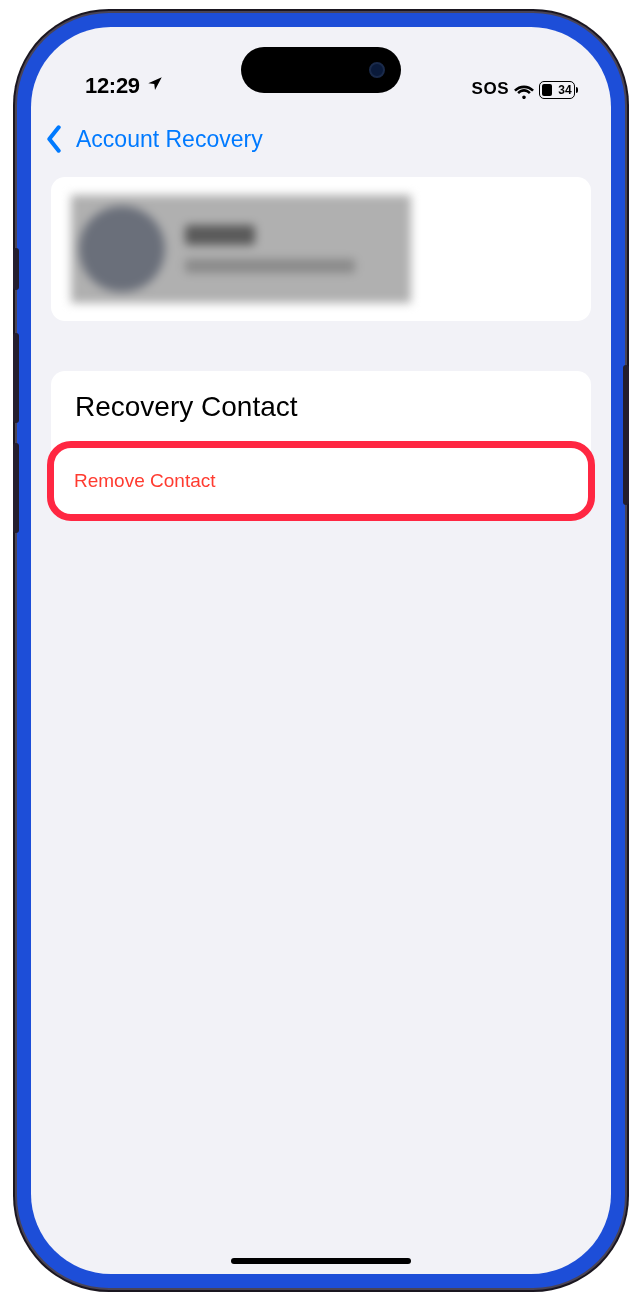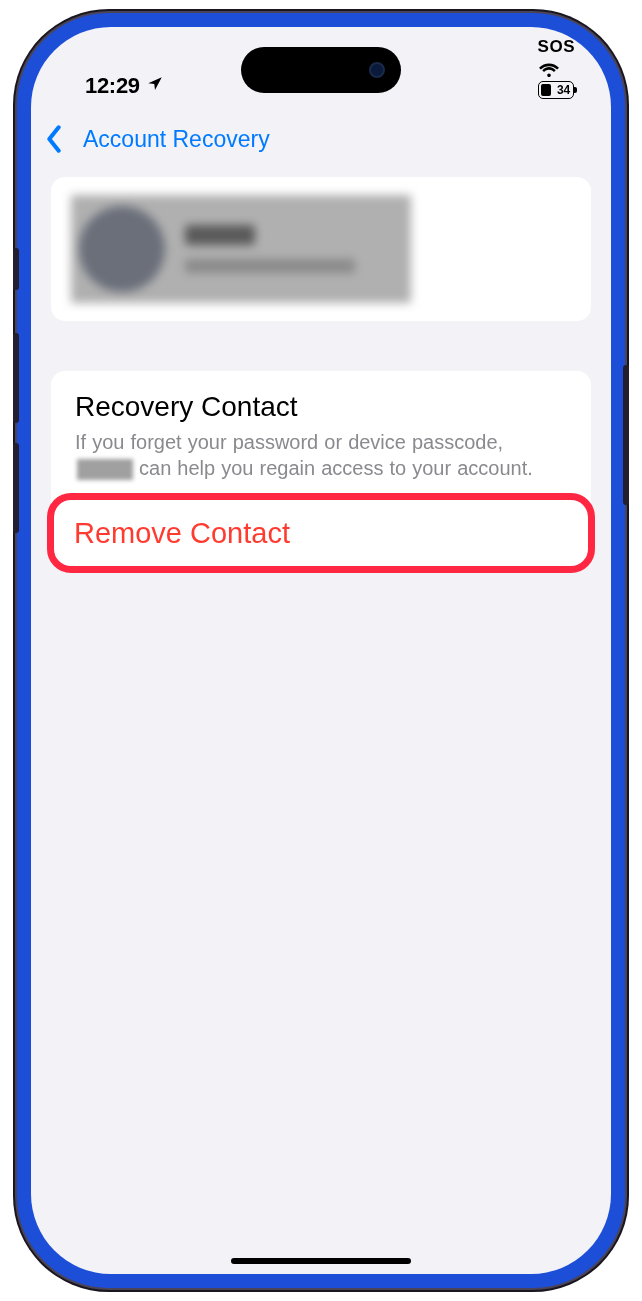--- a/index.html
+++ b/index.html
@@ -75,23 +75,22 @@
     .status-left {
       display: flex;
       align-items: center;
       gap: 6px;
       font-size: 22px;
       font-weight: 600;
       letter-spacing: -0.3px;
     }
     .status-right {
       display: flex;
-      align-items: flex-start;
+      align-items: flex-end;
       gap: 4px;
-      flex-direction: column;
     }
     .sos {
       font-size: 17px;
       font-weight: 700;
       letter-spacing: 0.5px;
     }
     .wifi-icon svg { display:block; }
     .battery {
       width: 36px;
       height: 18px;
@@ -135,21 +134,21 @@
       display: flex;
       align-items: center;
       padding: 0 14px 4px 14px;
     }
     .back-button {
       display: flex;
       align-items: center;
       color: #007aff;
       font-size: 23px;
       font-weight: 400;
-      gap: 20px;
+      gap: 13px;
     }
     .chevron-back {
       display: inline-flex;
     }
     .content {
       padding: 0 20px;
     }
     .card {
       background: #fff;
       border-radius: 14px;
@@ -233,21 +232,21 @@
       height: 80px;
       border: 7px solid #ff2742;
       border-radius: 24px;
       background: transparent;
       display: flex;
       align-items: center;
       padding-left: 20px;
       pointer-events: none;
     }
     .remove-btn-text {
-      font-size: 29px;
+      font-size: 19px;
       color: #ff3b30;
       pointer-events: auto;
       text-align: right;
     }
     .home-indicator {
       position: absolute;
       bottom: 10px;
       left: 50%;
       transform: translateX(-50%);
       width: 180px;
@@ -313,25 +312,20 @@
           <div class="redacted-lines">
             <div class="redacted-line1"></div>
             <div class="redacted-line2"></div>
           </div>
         </div>
       </div>
 
       <div class="info-section">
         <div class="info-card">
           <div class="info-title">Recovery Contact</div>
-          <div class="info-desc">
-            <span>If you forget your password or device passcode,</span>
-            <span class="name-redact"></span>
-            <span>can help you regain access to your account.</span>
-          </div>
         </div>
         <div class="remove-highlight">
           <span class="remove-btn-text">Remove Contact</span>
         </div>
       </div>
 
     </div>
 
     <div class="home-indicator"></div>
 

